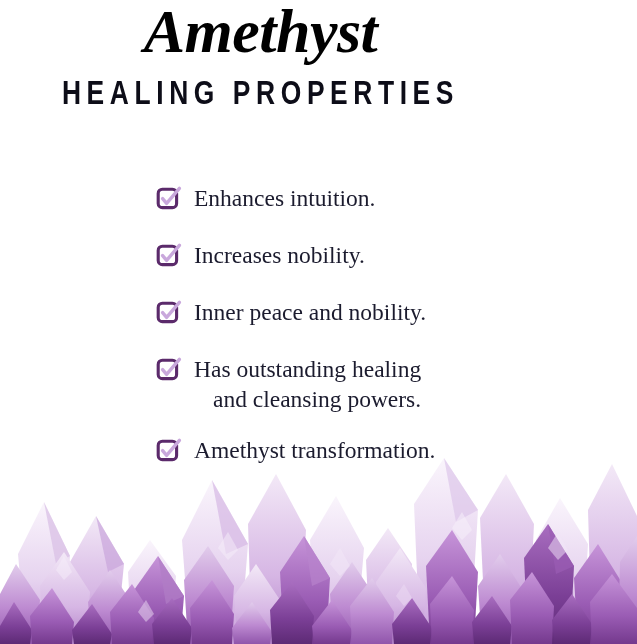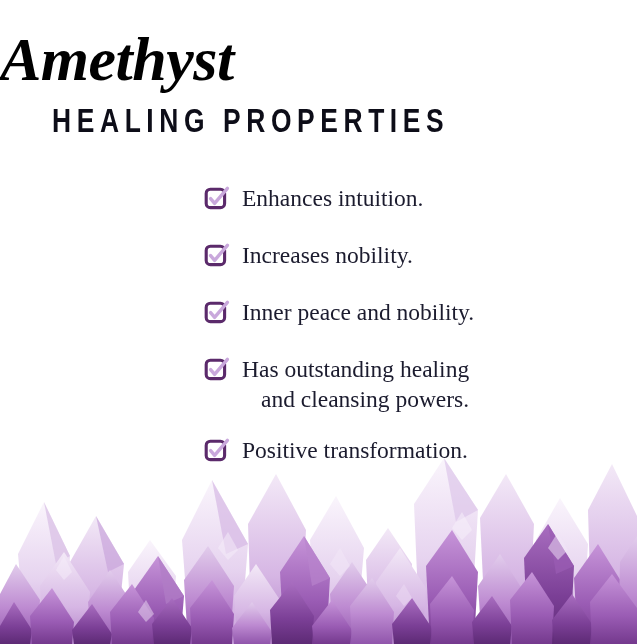--- a/index.html
+++ b/index.html
@@ -15,22 +15,21 @@
     overflow: hidden;
     font-family: "Liberation Serif", serif;
   }
 
   
   .header {
     position: absolute;
     top: 0;
     left: 0;
     width: 521px;
-    text-align: left;
-    padding-top: 28px;
+    text-align: center;
   }
   .title {
     font-family: "Liberation Serif", serif;
     font-weight: bold;
     font-style: italic;
     font-size: 62px;
     line-height: 1.0;
     color: #000000;
     letter-spacing: -0.5px;
     margin: 0;
@@ -47,21 +46,20 @@
     transform-origin: center center;
     white-space: nowrap;
   }
 
   
   .list {
     position: absolute;
     top: 182px;
     left: 0;
     width: 579px;
-    margin-left: 48px;
   }
   .item {
     display: flex;
     align-items: flex-start;
     padding-left: 156px;
     margin-bottom: 26px;
   }
   .item.tight { margin-bottom: 20px; }
 
   .checkbox {
@@ -147,21 +145,21 @@
 and cleansing powers.</span>
     </div>
 
     <div class="item">
       <span class="checkbox">
         <svg viewBox="0 0 26 26" width="26" height="26" aria-hidden="true">
           <rect x="2.2" y="4.2" width="18.4" height="18.4" rx="4.2" ry="4.2" fill="none" stroke="#5b2a6b" stroke-width="3.1"></rect>
           <path d="M6.6 13.6 L10.6 18.4 L23.4 3.3" fill="none" stroke="#c9a8dc" stroke-width="3.4" stroke-linecap="round" stroke-linejoin="round"></path>
         </svg>
       </span>
-      <span class="item-text">Positive transformation.</span>
+      <span class="item-text">Amethyst transformation.</span>
     </div>
 
   </div>
 
   <div class="crystals">
     <svg viewBox="0 0 637 200" preserveAspectRatio="none" aria-hidden="true">
       <defs>
         <linearGradient id="gPale" x1="0" y1="0" x2="0" y2="1">
           <stop offset="0%" stop-color="#faf5fc"></stop>
           <stop offset="55%" stop-color="#e6d3ef"></stop>

